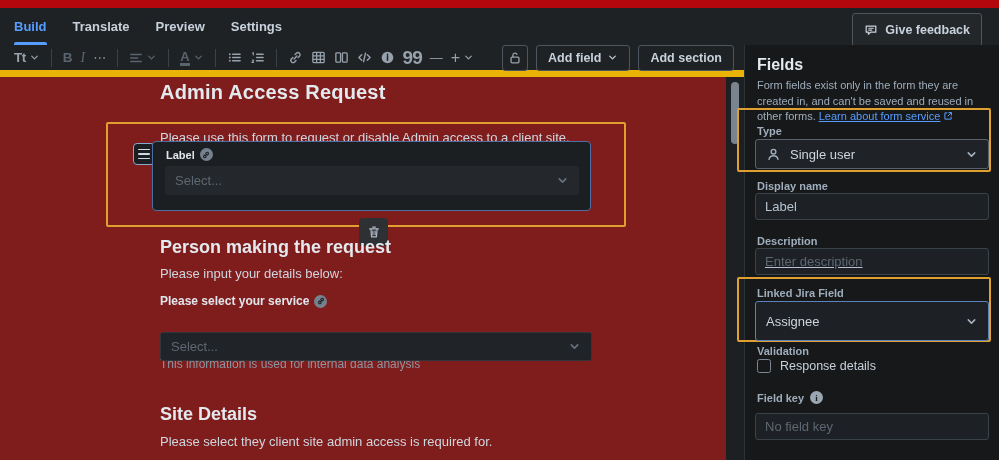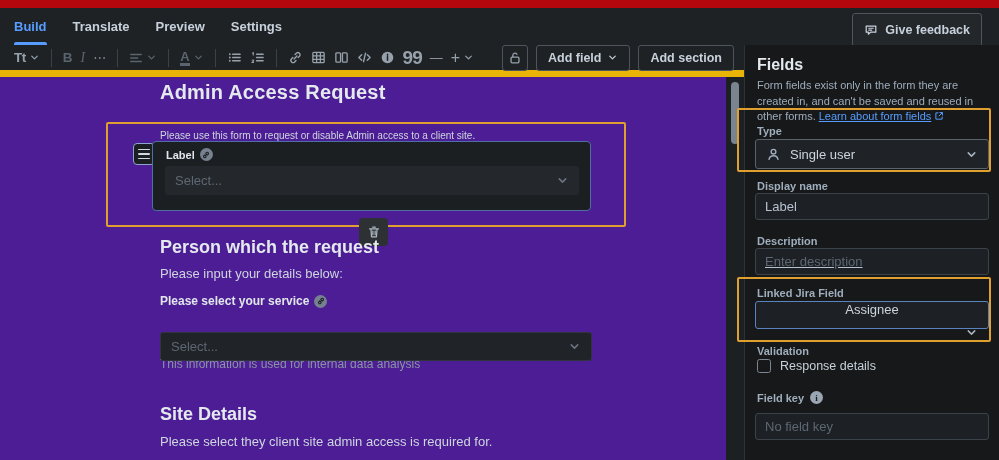--- a/index.html
+++ b/index.html
@@ -27,29 +27,29 @@
   .bold-g { font-weight:800; font-size:13.5px; }
   .ital-g { font-style:italic; font-family:"Liberation Serif", serif; font-size:14px; }
   .quote-g { font-weight:800; font-size:19px; letter-spacing:-1px; }
   .colorA { position:relative; font-weight:700; font-size:13px; padding-bottom:2px; }
   .colorA::after { content:""; position:absolute; left:0; right:0; bottom:0; height:3px; background:#5a646e; }
   .tb-right { margin-left:auto; display:flex; align-items:center; gap:8px; }
   .tb-btn { height:26px; display:flex; align-items:center; gap:6px; padding:0 11px; border:1px solid #4d565e; border-radius:3px; background:transparent; color:#c7d1db; font-size:12.5px; font-weight:700; cursor:pointer; }
   .lock-btn { width:26px; padding:0; justify-content:center; color:#96a1ac; }
 
   
-  .canvas { position:absolute; left:0; top:77px; width:744px; height:383px; background:#4c1d95; }
+  .canvas { position:absolute; left:0; top:77px; width:744px; height:383px; background:#7f1d1d; }
   .scroll-gutter { position:absolute; left:726px; top:0; width:18px; height:383px; background:#1d2023; }
   .scroll-thumb { position:absolute; left:731px; top:5px; width:8px; height:62px; background:#7a848f; border-radius:4px; cursor:grab; }
   .v-divider { position:absolute; left:744px; top:45px; width:1px; height:415px; background:#2d3237; }
 
   .form-title { position:absolute; left:160px; top:4px; font-size:20px; font-weight:800; color:#e4e9ee; letter-spacing:.2px; }
   .hl-box { position:absolute; border:2px solid #e0a030; border-radius:2px; }
   .hl-canvas { left:106px; top:45px; width:520px; height:105px; }
-  .intro-text { position:absolute; left:160px; top:53px; font-size:10px; color:#ced6de; }
+  .intro-text { position:absolute; left:160px; top:53px; font-size:13px; color:#ced6de; }
 
   .drag-handle { position:absolute; left:133px; top:66px; width:22px; height:22px; border:1px solid #8aa6cc; border-radius:4px; background:#1c1f22; display:flex; flex-direction:column; justify-content:center; align-items:center; gap:3px; cursor:grab; }
   .drag-handle span { display:block; width:12px; height:1.6px; background:#cfd9e4; border-radius:1px; }
 
   .field-card { position:absolute; left:152px; top:64px; width:439px; height:70px; border:1.5px solid #4d6fa3; border-radius:4px; background:#1c1f22; cursor:pointer; }
   .fc-label-row { display:flex; align-items:center; gap:5px; padding:6px 0 0 13px; }
   .fc-label { font-size:11px; font-weight:700; color:#e0e6eb; }
   .link-badge { width:13px; height:13px; border-radius:50%; background:#76818f; display:flex; align-items:center; justify-content:center; color:#1c1f22; }
   .fc-select { position:absolute; left:12px; top:24px; width:414px; height:29px; background:#24282c; border-radius:3px; display:flex; align-items:center; padding:0 10px; cursor:pointer; }
   .placeholder { color:#5d6773; font-size:13px; }
@@ -240,21 +240,21 @@
         </span>
       </div>
     </div>
 
     <div class="trash-btn">
       <svg width="14" height="14" viewBox="0 0 16 16" fill="none" stroke="currentColor" stroke-width="1.4">
           <path d="M3 4.5h10M6.5 2.5h3M4.5 4.5l.7 9h5.6l.7-9M6.7 7v4M9.3 7v4" stroke-linecap="round" stroke-linejoin="round"></path>
         </svg>
     </div>
 
-    <div class="sec-title" style="top:160px;">Person which the request</div>
+    <div class="sec-title" style="top:160px;">Person making the request</div>
     <div class="body-text" style="top:189px;">Please input your details below:</div>
 
     <div class="mini-label-row" style="top:217px;">
       <span class="mini-label">Please select your service</span>
       <span class="link-badge">
         <svg width="8" height="8" viewBox="0 0 16 16" fill="none" stroke="currentColor" stroke-width="2.2">
             <path d="M6.5 9.5l3-3M7.5 4.8l1.4-1.4a2.3 2.3 0 013.3 3.3L10.8 8M5.2 8l-1.4 1.4a2.3 2.3 0 003.3 3.3l1.4-1.4" stroke-linecap="round"></path>
           </svg>
       </span>
     </div>
@@ -270,21 +270,21 @@
 
     <div class="sec-title" style="top:327px;">Site Details</div>
     <div class="body-text" style="top:357px;">Please select they client site admin access is required for.</div>
   </div>
 
   <div class="v-divider"></div>
 
   <div class="sidebar">
     <div class="sb-title">Fields</div>
     <div class="sb-desc">
-      <span>Form fields exist only in the form they are created in, and can't be saved and reused in other forms. </span><span class="sb-link">Learn about form fields</span>
+      <span>Form fields exist only in the form they are created in, and can't be saved and reused in other forms. </span><span class="sb-link">Learn about form service</span>
       <span class="ext-icon">
         <svg width="10" height="10" viewBox="0 0 16 16" fill="none" stroke="currentColor" stroke-width="1.6">
             <path d="M6.5 3H3v10h10V9.5M9.5 2.5H13.5V6.5M13 3L8 8" stroke-linecap="round" stroke-linejoin="round"></path>
           </svg>
       </span>
     </div>
 
     <div class="hl-box hl-type"></div>
     <div class="sb-label" style="top:80px;">Type</div>
     <div class="sb-select" style="top:94px;">
@@ -301,21 +301,21 @@
     </div>
 
     <div class="sb-label" style="top:135px;">Display name</div>
     <input class="sb-input" style="top: 148px;" value="Label">
 
     <div class="sb-label" style="top:190px;">Description</div>
     <input class="sb-input" style="top: 203px; text-decoration: underline;" placeholder="Enter description">
 
     <div class="hl-box hl-linked"></div>
     <div class="sb-label" style="top:242px;">Linked Jira Field</div>
-    <div class="sb-select focused" style="top:256px; height:28px;flex-direction:column;">
+    <div class="sb-select focused" style="top:256px; height:40px;">
       <span>Assignee</span>
       <span class="chev-right" style="color:#aab5c0;">
         <svg width="13" height="13" viewBox="0 0 16 16" fill="none" stroke="currentColor" stroke-width="1.8">
             <path d="M4 6l4 4 4-4" stroke-linecap="round" stroke-linejoin="round"></path>
           </svg>
       </span>
     </div>
 
     <div class="sb-label" style="top:300px;">Validation</div>
     <div class="check-row" style="top:314px;">

